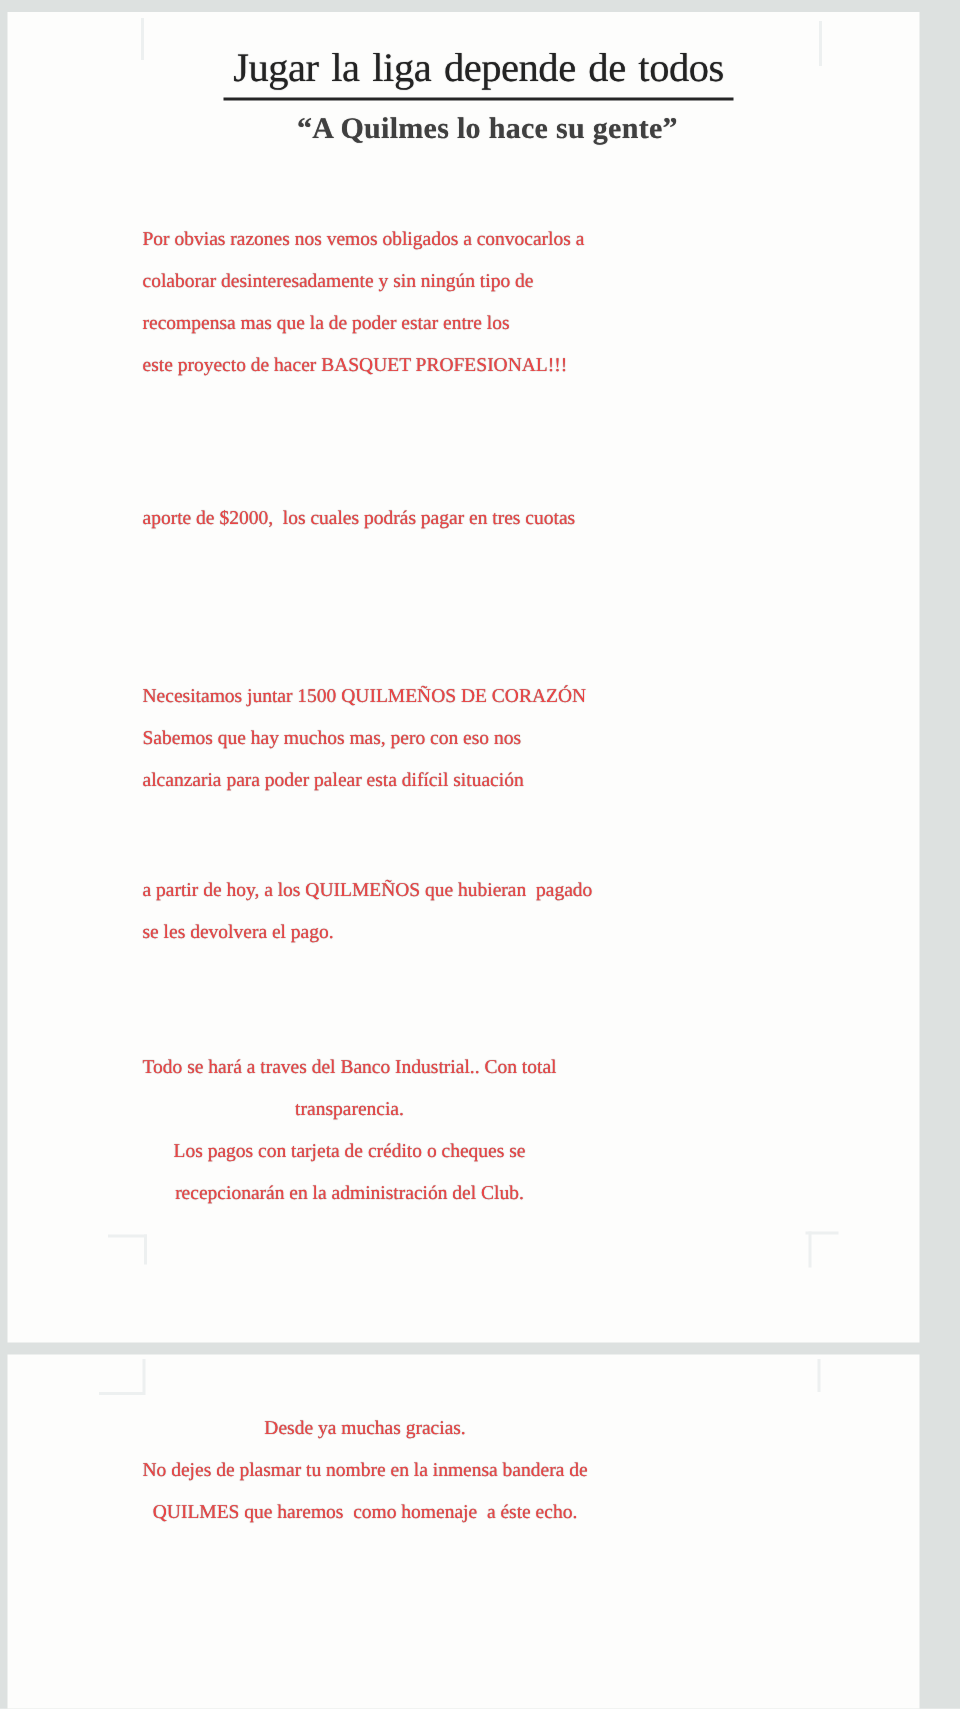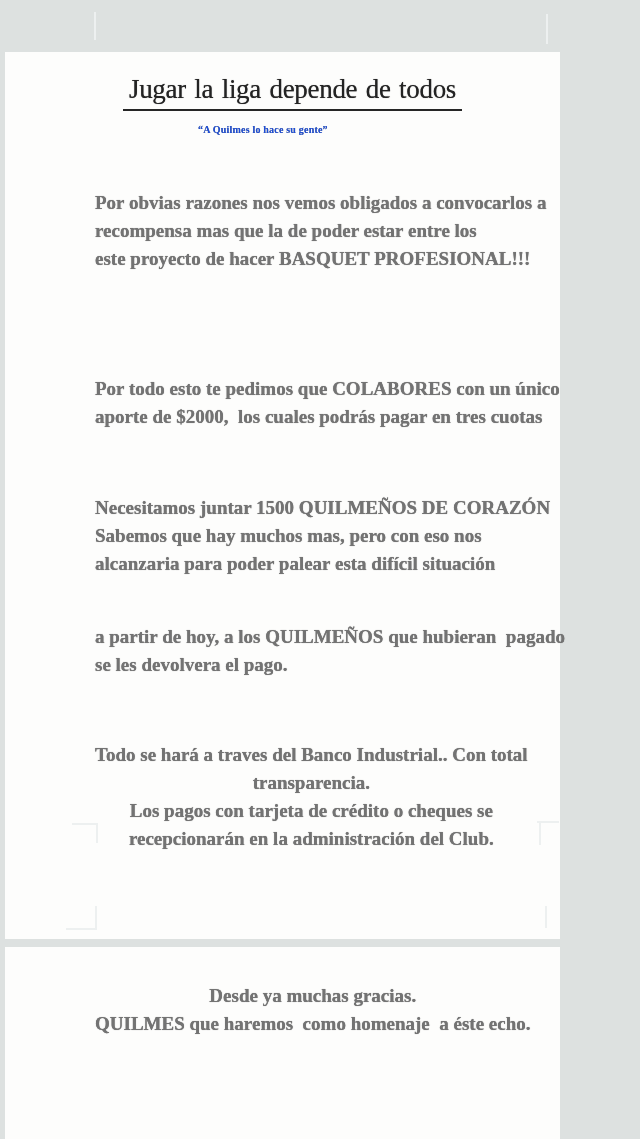--- a/index.html
+++ b/index.html
@@ -4,57 +4,55 @@
 <style>
   html,body{margin:0;padding:0;}
   body{
     width:640px;height:1139px;
     background:#dde1e0;
     font-family:"Liberation Serif", serif;
     overflow:hidden;
   }
   #scan{position:relative;width:640px;height:1139px;background:#dde1e0;}
   .paper{
-    position:absolute;left:5px;width:555px;
+    position:absolute;left:5px;width:608px;
     background:#fdfdfc;
-    margin-top:44px;
   }
   .paper-a{top:8px;height:887px;}
   .paper-b{top:903px;height:236px;}
   .title-wrap{
     position:absolute;top:20px;left:0;right:0;
     text-align:center;
   }
   .title{
     display:inline-block;
     margin-left:20px;
     font-size:27px;line-height:34px;
     letter-spacing:-0.3px;word-spacing:2px;
     color:#232323;
     border-bottom:2px solid #262626;
     padding:0 6px 3px 6px;
     text-shadow:0 0 0.7px rgba(35,35,35,0.75);
     white-space:pre;
   }
   .subtitle{
     position:absolute;top:69px;left:193px;
-    font-size:10px;line-height:18px;font-weight:700;
-    color:#1d4ed8;
+    font-size:20px;line-height:18px;font-weight:700;
+    color:#404040;
     letter-spacing:0.2px;
     text-shadow:0 0 0.6px rgba(40,40,40,0.6);
     white-space:pre;
     font-family:Liberation Serif, serif;
   }
   .para{
     position:absolute;left:90px;
-    font-size:19px;line-height:28px;
-    color:#737373;
+    font-size:13px;line-height:28px;
+    color:#ef4444;
     text-shadow:0 0 0.7px rgba(38,38,38,0.7);
     white-space:pre;
-    font-weight:bold;
   }
   .para .line{white-space:pre;}
   
   .p1{top:137px;}
   .p2{top:323px;}
   .p3{top:442px;}
   .p4{top:571px;}
   .p5{top:689px;text-align:center;}
   .p6{top:35px;text-align:center;}
   .p7{top:158px;}
@@ -68,33 +66,33 @@
 
 <div id="scan">
 
   <div class="paper paper-a">
     <div class="title-wrap">
       <span class="title">Jugar la liga depende de todos</span>
     </div>
 
     <div class="subtitle">“A Quilmes lo hace su gente”</div>
 
-    <div class="para p1"><div class="line">Por obvias razones nos vemos obligados a convocarlos a</div><div class="line">recompensa mas que la de poder estar entre los</div><div class="line">este proyecto de hacer BASQUET PROFESIONAL!!!</div></div>
+    <div class="para p1"><div class="line">Por obvias razones nos vemos obligados a convocarlos a</div><div class="line">colaborar desinteresadamente y sin ningún tipo de</div><div class="line">recompensa mas que la de poder estar entre los</div><div class="line">este proyecto de hacer BASQUET PROFESIONAL!!!</div></div>
 
-    <div class="para p2"><div class="line">Por todo esto te pedimos que COLABORES con un único</div><div class="line">aporte de $2000,  los cuales podrás pagar en tres cuotas</div></div>
+    <div class="para p2"><div class="line">aporte de $2000,  los cuales podrás pagar en tres cuotas</div></div>
 
     <div class="para p3"><div class="line">Necesitamos juntar 1500 QUILMEÑOS DE CORAZÓN</div><div class="line">Sabemos que hay muchos mas, pero con eso nos</div><div class="line">alcanzaria para poder palear esta difícil situación</div></div>
 
     <div class="para p4"><div class="line">a partir de hoy, a los QUILMEÑOS que hubieran  pagado</div><div class="line">se les devolvera el pago.</div></div>
 
     <div class="para p5"><div class="line">Todo se hará a traves del Banco Industrial.. Con total</div><div class="line">transparencia.</div><div class="line">Los pagos con tarjeta de crédito o cheques se</div><div class="line">recepcionarán en la administración del Club.</div></div>
   </div>
 
   <div class="paper paper-b">
-    <div class="para p6"><div class="line">Desde ya muchas gracias.</div><div class="line">QUILMES que haremos  como homenaje  a éste echo.</div></div>
+    <div class="para p6"><div class="line">Desde ya muchas gracias.</div><div class="line">No dejes de plasmar tu nombre en la inmensa bandera de</div><div class="line">QUILMES que haremos  como homenaje  a éste echo.</div></div>
 
   </div>
 
   <div class="mark m-v" style="left:94px;top:12px;height:28px;"></div>
   <div class="mark m-v" style="left:546px;top:14px;height:30px;"></div>
   <div class="mark m-h" style="left:72px;top:823px;width:26px;"></div>
   <div class="mark m-v" style="left:96px;top:823px;height:20px;"></div>
   <div class="mark m-h" style="left:537px;top:821px;width:22px;"></div>
   <div class="mark m-v" style="left:539px;top:821px;height:24px;"></div>
   <div class="mark m-v" style="left:95px;top:906px;height:24px;"></div>

